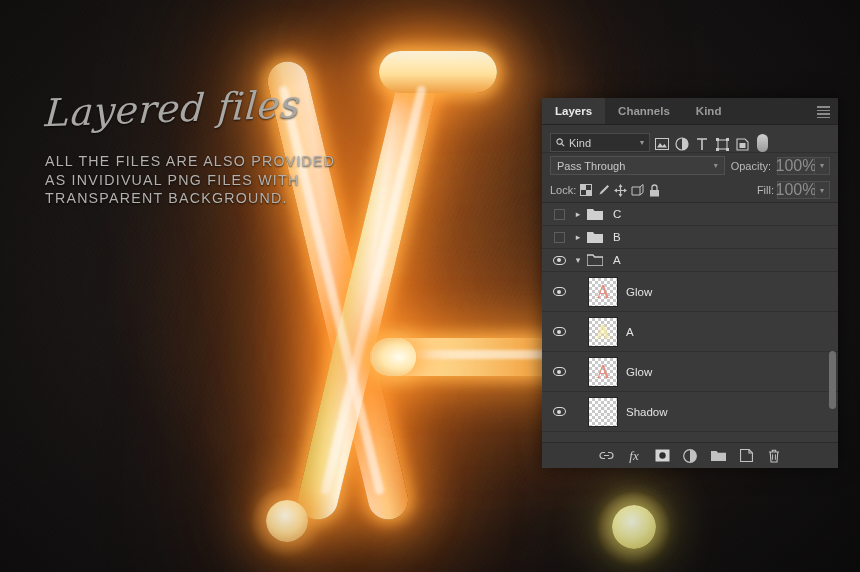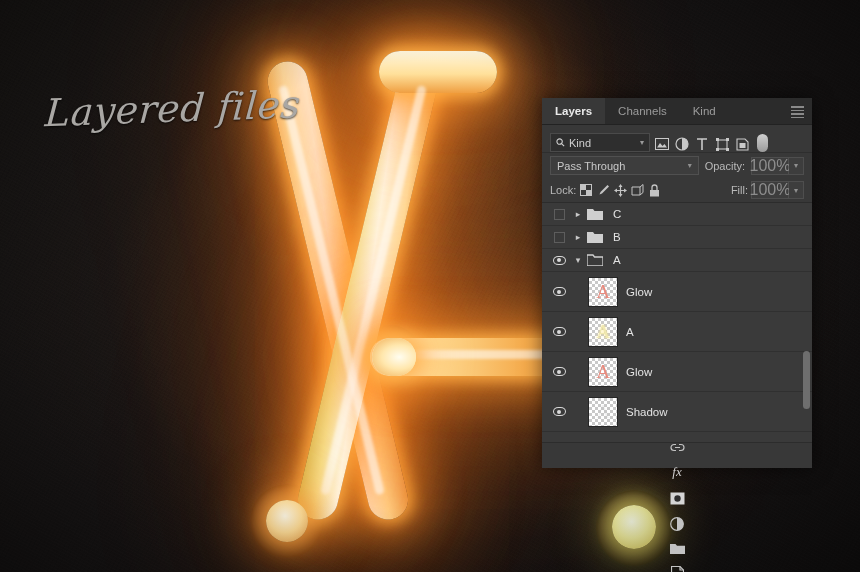--- a/index.html
+++ b/index.html
@@ -137,34 +137,34 @@
   
   .watermark {
     position:absolute; left:690px; top:318px;
     font-size:18px; color:rgba(226,226,226,.72);
     letter-spacing:.2px; z-index:40; pointer-events:none;
     text-shadow:0 1px 3px rgba(0,0,0,.6);
   }
 
   
   .ps-panel {
-    position:absolute; left:542px; top:98px; width:270px; height:370px;
+    position:absolute; left:542px; top:98px; width:296px; height:370px;
     background:#383838; z-index:20;
     box-shadow:0 0 18px rgba(0,0,0,.55);
     font-size:11px; color:#d6d6d6;
     display:flex; flex-direction:column;
   }
   .ps-tabs {
     height:27px; background:#2b2b2b;
     display:flex; align-items:stretch; position:relative;
     border-bottom:1px solid #222;
   }
   .ps-tab {
     padding:0 13px; display:flex; align-items:center;
-    font-size:11.5px; color:#9b9b9b; cursor:default;
+    font-size:11.5px; color:#9b9b9b; cursor:default;font-weight:bold;
   }
   .ps-tab.active { background:#383838; color:#e9e9e9; font-weight:bold; }
   .ps-menu { position:absolute; right:8px; top:8px; width:13px; height:11px; }
   .ps-menu i { display:block; height:1.6px; background:#8a8a8a; margin-bottom:2px; }
 
   .ps-filter {
     height:28px; display:flex; align-items:flex-end; gap:4px;
     padding:0 8px; background:#383838; border-bottom:1px solid #2e2e2e;
   }
   .kind-select {
@@ -238,21 +238,21 @@
   .t-a span { color:#f0e8b0; text-shadow:0 0 3px rgba(255,230,120,.9); }
   .t-shadow span { color:rgba(190,190,190,.22); }
 
   .scrollbar {
     position:absolute; right:2px; top:148px; width:7px; height:58px;
     border-radius:4px; background:#6e6e6e;
   }
 
   .ps-footer {
     height:26px; background:#383838; display:flex; align-items:center;
-    gap:12px; border-top:1px solid #2c2c2c;flex-direction:column;
+    justify-content:center; gap:12px; border-top:1px solid #2c2c2c;
   }
   .fbtn { width:16px; height:16px; display:flex; align-items:center; justify-content:center; color:#c2c2c2; }
   .fx-lbl { font-family:"Liberation Serif", serif; font-style:italic; font-size:13px; color:#d0d0d0; }
 </style>
 </head>
 <body>
 
 <div id="stage">
 
   <div class="wall"></div>
@@ -274,20 +274,21 @@
 
     <div class="end-cap cap-cross"></div>
     <div class="end-cap cap-bl"></div>
     <div class="end-cap cap-br"></div>
   </div>
 
   <div class="vignette"></div>
 
   <div class="copy">
     <div class="headline">Layered files</div>
+    <div class="body-txt second">ALL THE FILES ARE ALSO PROVIDED AS INVIDIVUAL PNG FILES WITH TRANSPARENT BACKGROUND.</div>
   </div>
 
 
   <div class="ps-panel">
 
     <div class="ps-tabs">
       <div class="ps-tab active">Layers</div>
       <div class="ps-tab">Channels</div>
       <div class="ps-tab">Kind</div>
       <div class="ps-menu">

